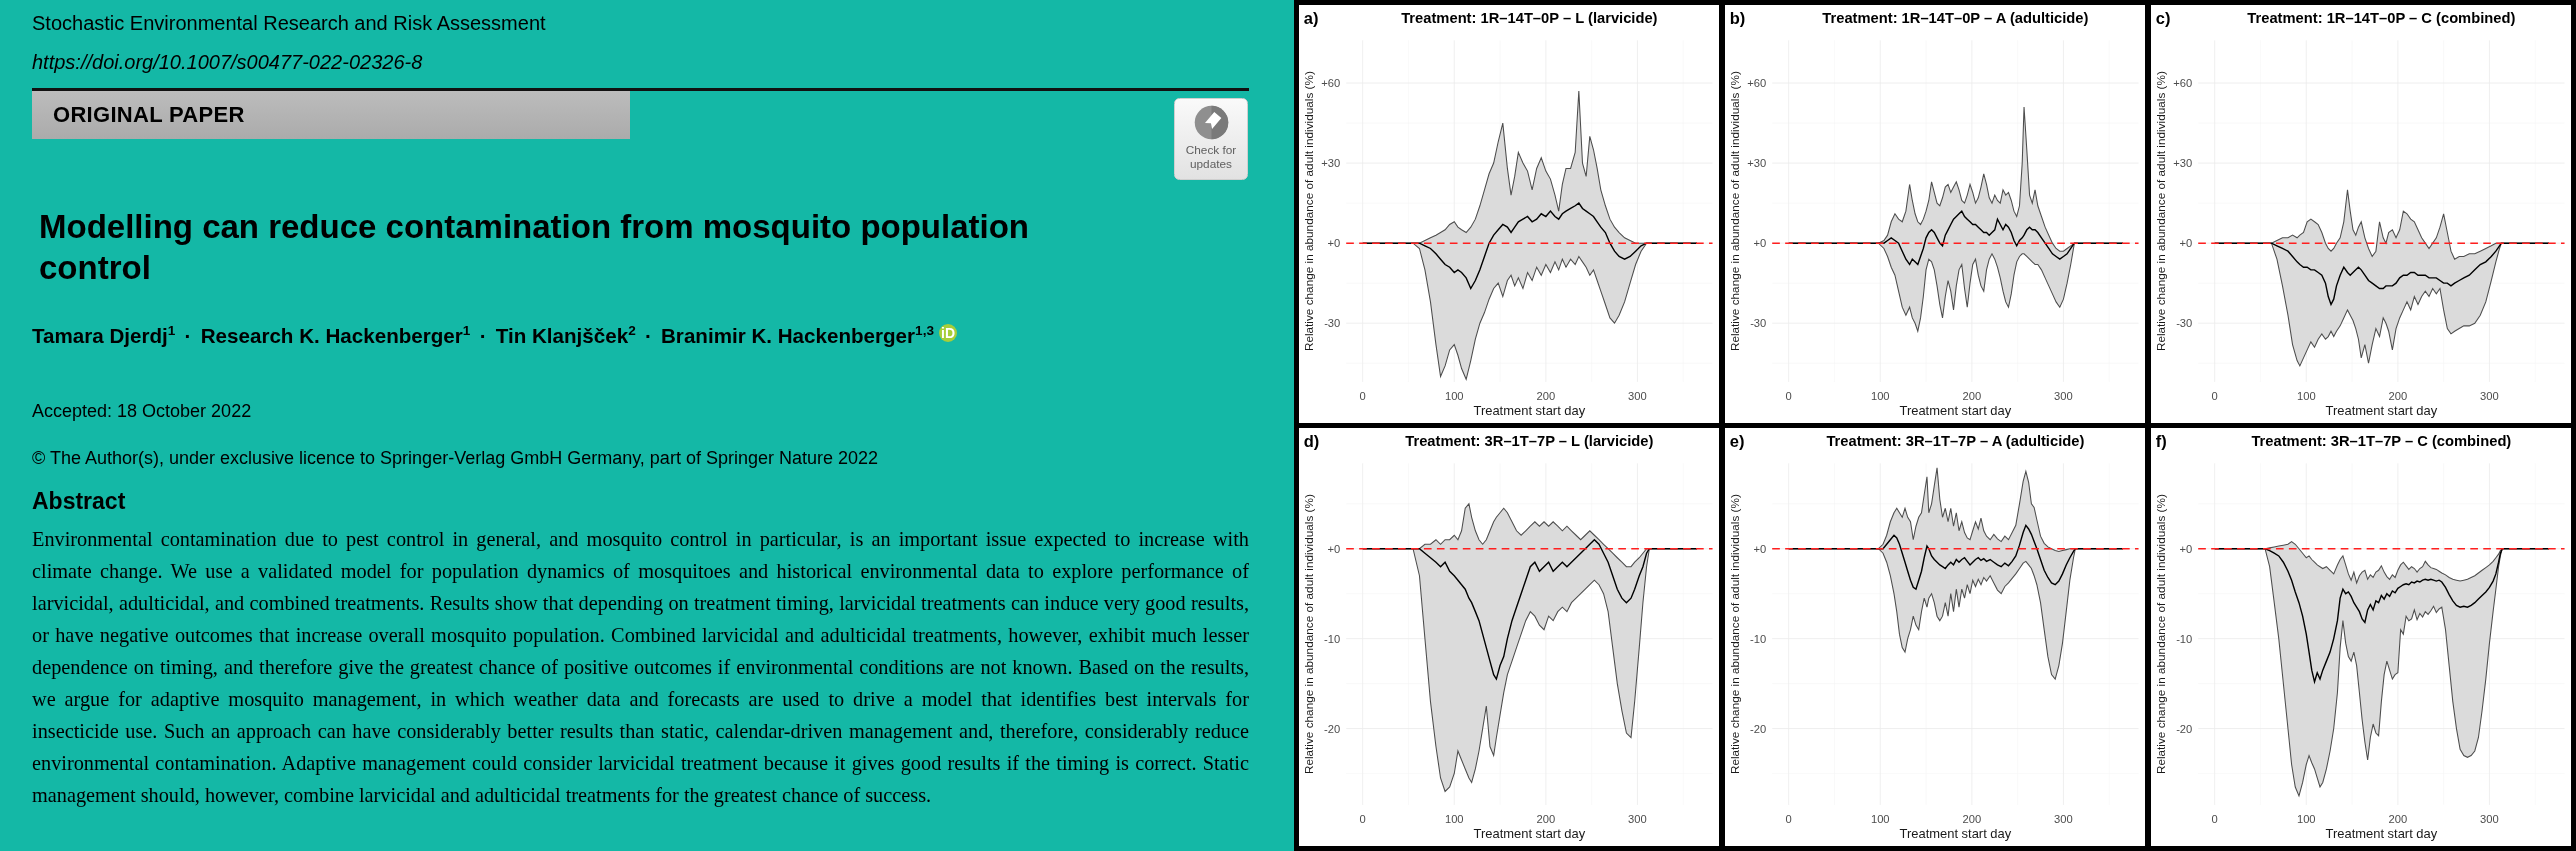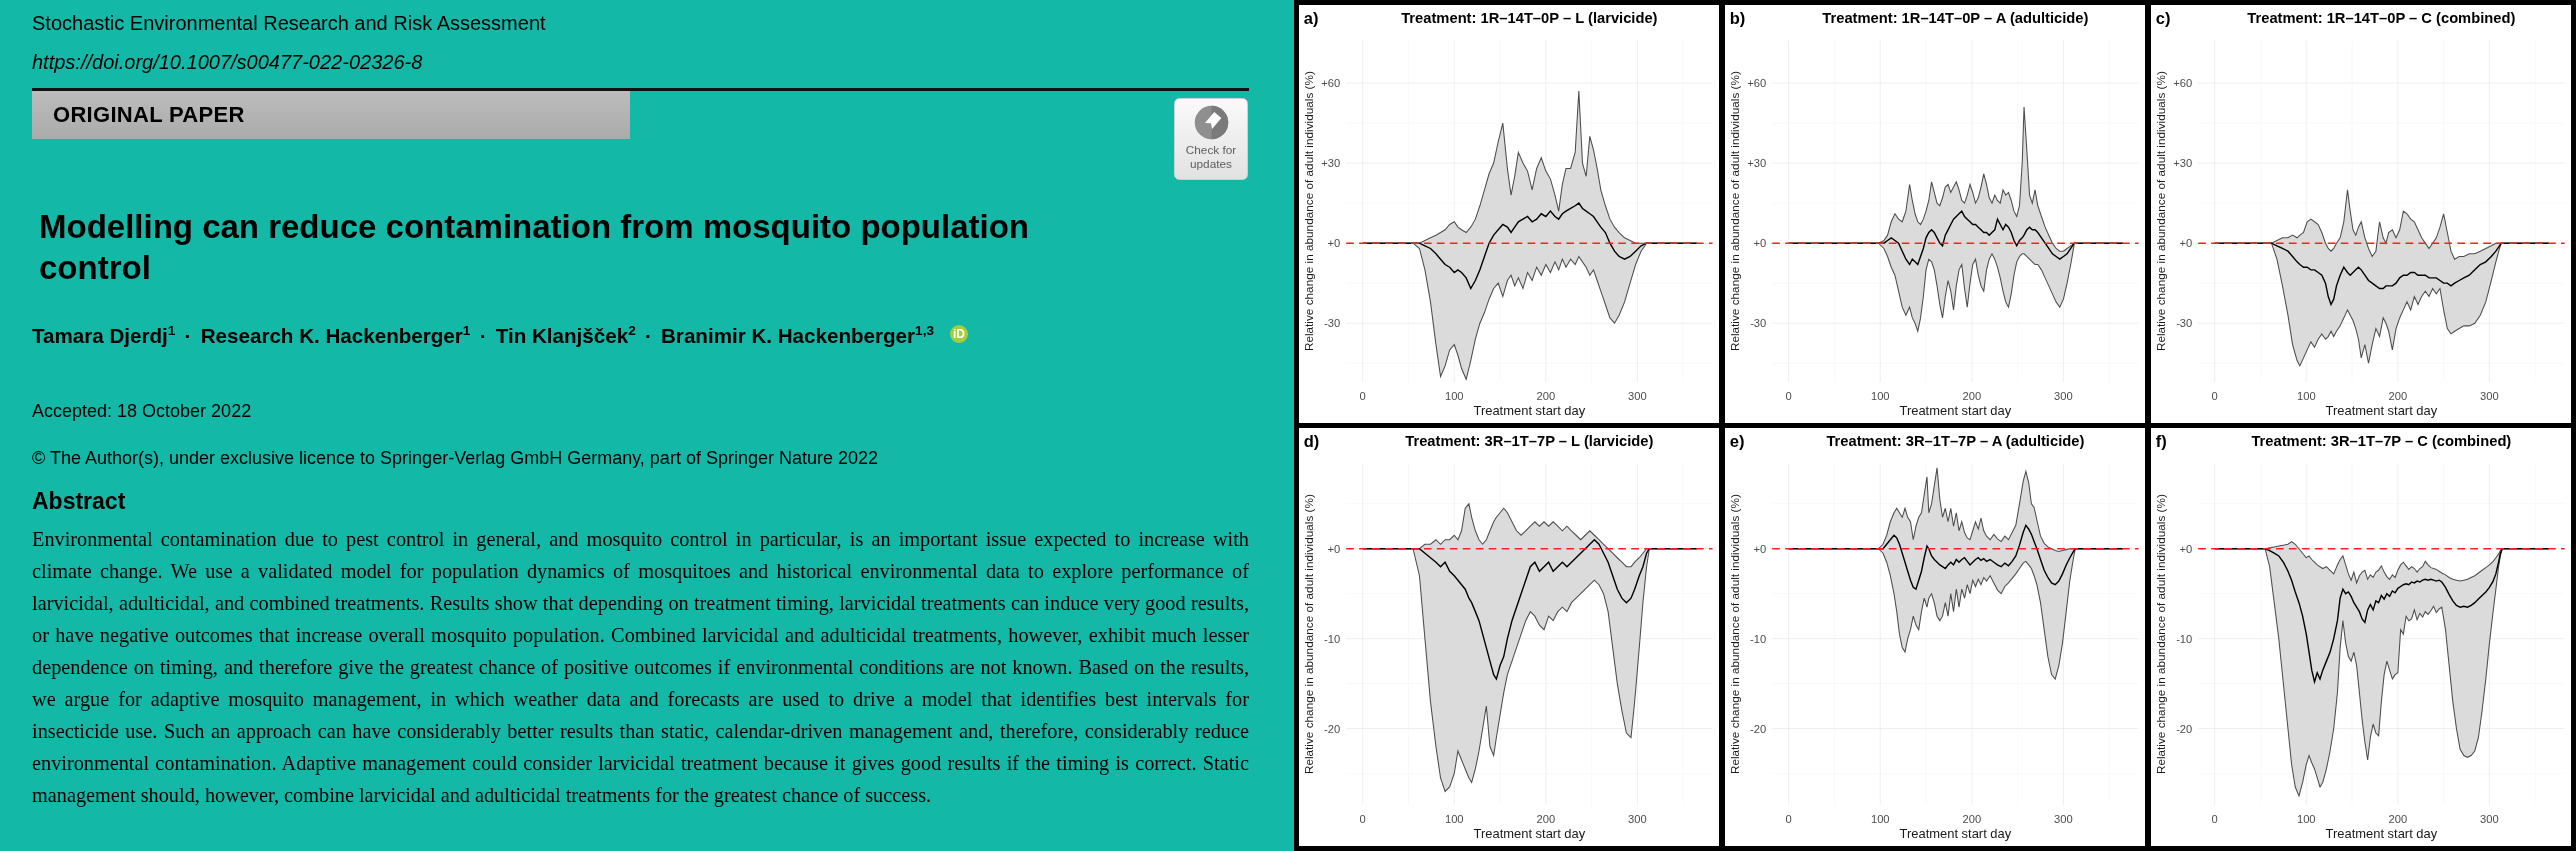--- a/index.html
+++ b/index.html
@@ -16,21 +16,21 @@
   .check-badge{position:absolute;left:1174px;top:98px;width:72px;height:80px;border-radius:5.3px;
     background:linear-gradient(#fafafa,#e2e2e2);border:0.6px solid #cfcfcf;text-align:center;cursor:pointer;}
   .check-badge .cb-txt{font-size:11.8px;color:#5f5f5f;line-height:14px;}
   .check-badge svg{margin-top:4.7px;}
   h1.title{position:absolute;left:32px;top:199px;width:1031px;margin:7px;font-size:33px;line-height:41px;
     font-weight:bold;color:#000;}
   .authors{position:absolute;left:32px;top:323px;font-size:20.6px;font-weight:bold;color:#000;}
   .authors sup{font-size:13.6px;font-weight:bold;}
   .authors .dot{padding:0 3.5px;}
   .orcid{display:inline-block;width:18px;height:18px;border-radius:50%;background:#a6ce39;color:#fff;
-    font-size:12px;font-weight:bold;text-align:center;line-height:18px;margin-left:16px;vertical-align:4.7px;}
+    font-size:14px;font-weight:bold;text-align:center;line-height:18px;margin-left:5px;vertical-align:4.7px;}
   .accepted{position:absolute;left:32px;top:401px;font-size:18px;color:#000;}
   .copyright{position:absolute;left:32px;top:448px;font-size:18px;color:#000;}
   h2.abs-head{position:absolute;left:32px;top:488px;margin:0;font-size:23px;font-weight:bold;color:#000;}
   p.abstract{position:absolute;left:32px;top:523px;width:1217px;margin:0;
     font-family:"Liberation Serif",serif;font-size:20.3px;line-height:32px;text-align:justify;color:#000;}
   
   .figure{width:1282px;height:851px;background:#000;display:grid;
     grid-template-columns:repeat(3,1fr);grid-template-rows:repeat(2,1fr);gap:5.3px;padding:4.7px;box-sizing:border-box;}
   .panel{background:#fff;position:relative;overflow:hidden;}
   .panel svg{display:block;width:100%;height:100%;}

